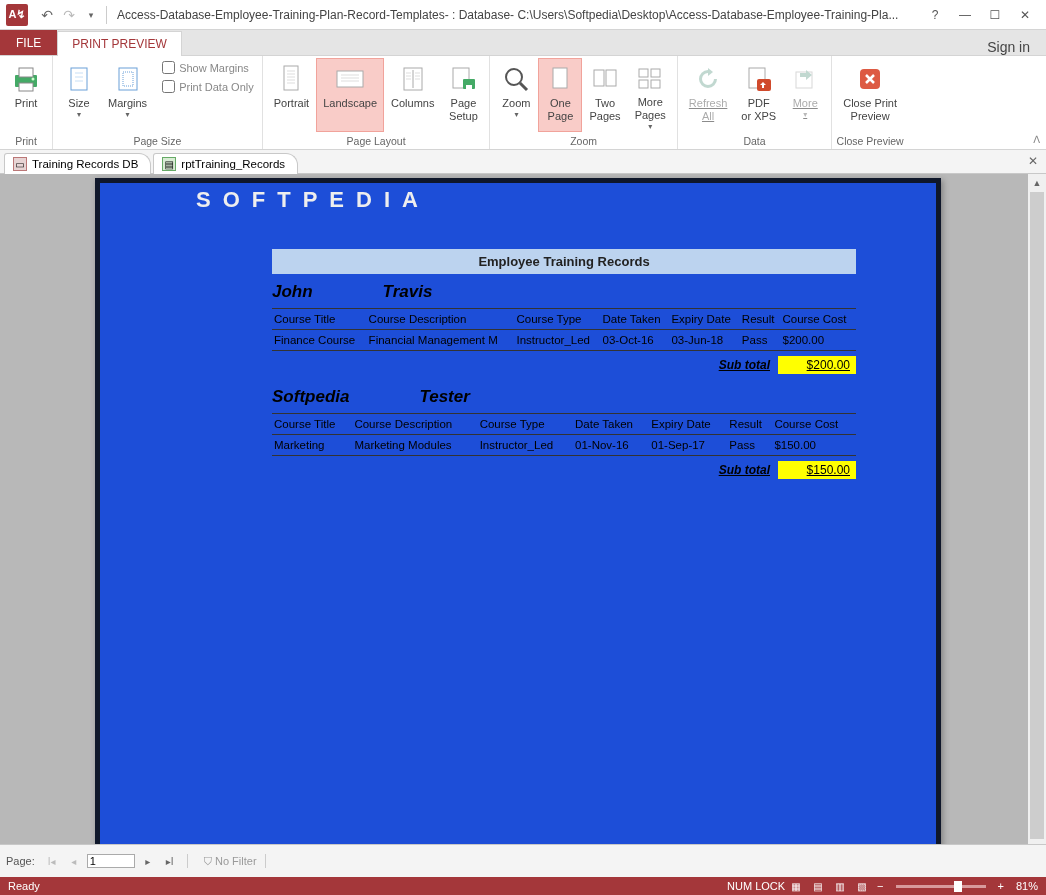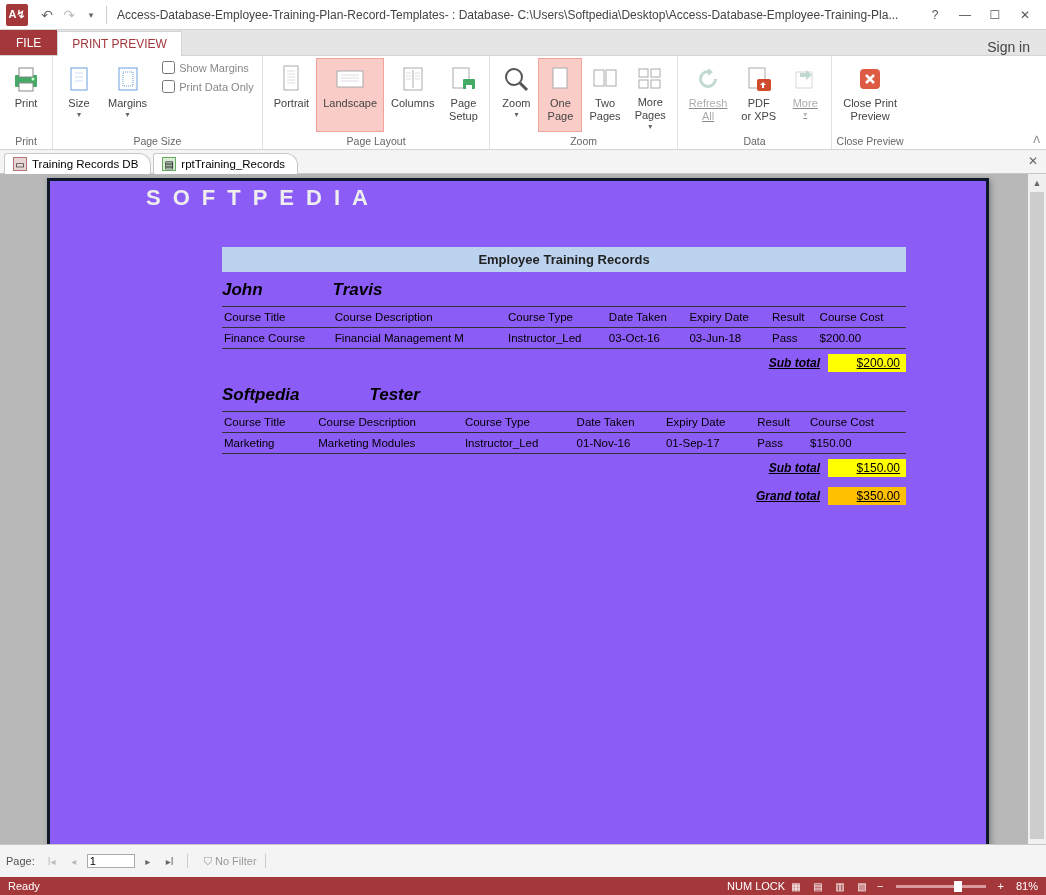--- a/index.html
+++ b/index.html
@@ -43,21 +43,21 @@
 .doctabs .close-all { position:absolute; right:8px; top:4px; font-size:12px; color:#666; cursor:pointer; }
 
 
 .workspace { position:absolute; top:174px; bottom:38px; left:0; right:0; background:#b8b8b8; overflow:hidden; }
 .preview-area { position:absolute; left:8px; right:18px; top:0; bottom:0; background:#b8b8b8; overflow:hidden; display:flex; justify-content:center; }
 .vscroll { position:absolute; right:0; top:0; bottom:0; width:18px; background:#f0f0f0; display:flex; flex-direction:column; }
 .vscroll .arrow { height:18px; display:flex; align-items:center; justify-content:center; font-size:9px; color:#666; cursor:pointer; background:#f0f0f0; }
 .vscroll .track { flex:1; background:#f0f0f0; position:relative; }
 .vscroll .thumb { position:absolute; left:2px; right:2px; top:0; height:100%; background:#cdcdcd; }
 
-.page { background:#8b5cf6; border:3px solid #0f172a; width:942px; margin-top:4px; height:676px; position:relative; box-shadow:2px 2px 6px rgba(0,0,0,.3); overflow:hidden; }
+.page { background:#1d4ed8; border:5px solid #0f172a; width:846px; margin-top:4px; height:676px; position:relative; box-shadow:2px 2px 6px rgba(0,0,0,.3); overflow:hidden; }
 .watermark { position:absolute; top:4px; left:96px; font-size:22px; font-weight:bold; color:#eee; letter-spacing:12px; }
 .report { position:absolute; left:172px; right:80px; top:66px; }
 .report-title { background:#bcd3ef; text-align:center; font-weight:bold; font-size:13px; padding:5px 0; color:#222; }
 .emp-name { display:flex; gap:70px; font-style:italic; font-weight:bold; font-size:17px; padding:8px 0 6px 0; }
 table.rec { width:100%; border-collapse:collapse; font-size:11.5px; }
 table.rec th { text-align:left; font-weight:normal; padding:4px 2px; border-top:1px solid #333; border-bottom:1px solid #333; white-space:nowrap; }
 table.rec th.num, table.rec td.num { text-align:left; }
 table.rec td { padding:4px 2px; border-bottom:1px solid #333; white-space:nowrap; }
 .total-row { display:flex; justify-content:flex-end; align-items:center; gap:8px; padding:5px 0;text-decoration:underline; }
 .total-row .tlabel { font-style:italic; font-weight:bold; font-size:12px; }
@@ -381,24 +381,20 @@
             <td>01-Sep-17</td>
             <td>Pass</td>
             <td class="num">$150.00</td>
           </tr>
         </tbody>
           </table>
         <div class="total-row">
           <span class="tlabel">Sub total</span>
           <span class="tval hl-yellow">$150.00</span>
         </div>
-        <div class="total-row">
-          <span class="tlabel">Grand total</span>
-          <span class="tval hl-orange">$350.00</span>
-        </div>
       </div>
     </div>
   </div>
   <div class="vscroll">
     <div class="arrow">▲</div>
     <div class="track">
         <div class="thumb"></div>
       </div>
     <div class="arrow">▼</div>
   </div>

